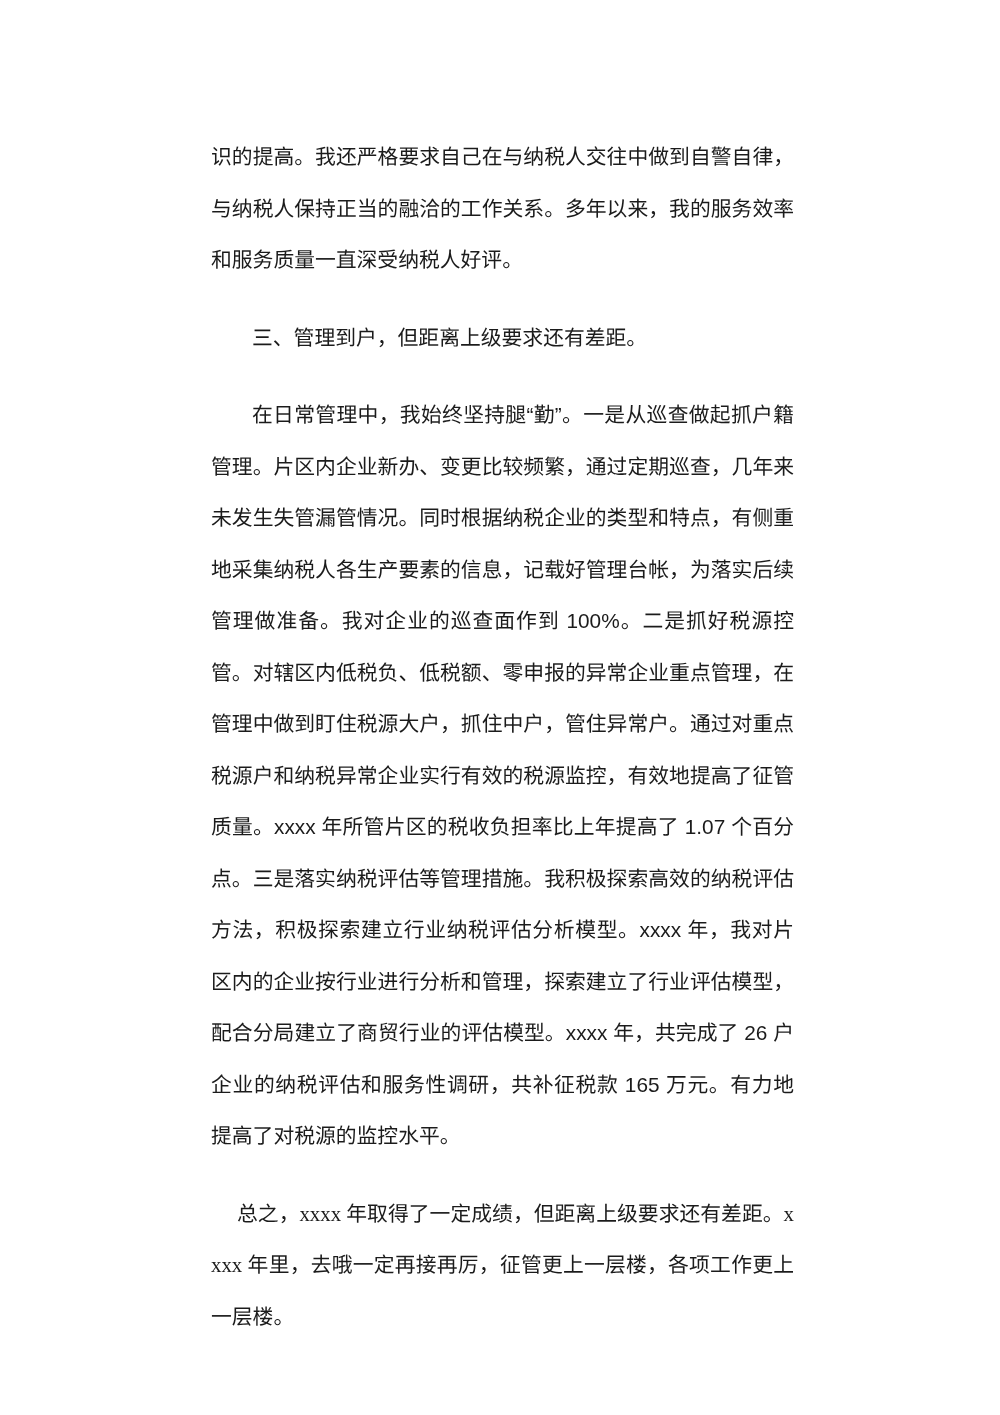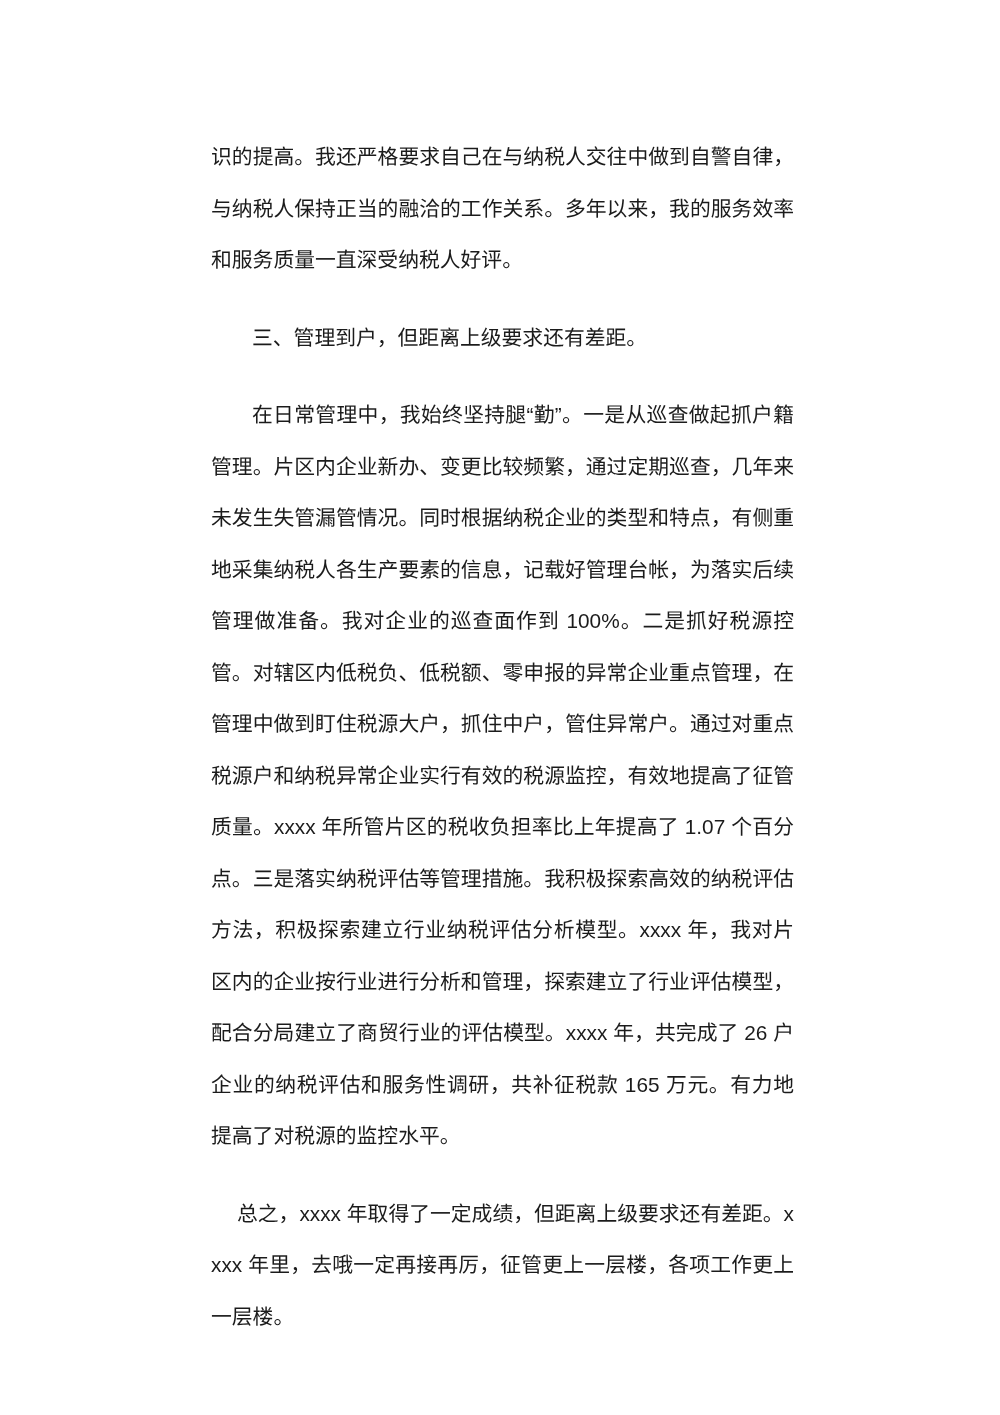--- a/index.html
+++ b/index.html
@@ -24,21 +24,21 @@
     font-family: "Liberation Sans", sans-serif;
     font-size: 20.8px;
     line-height: 51.5px;
     font-weight: 400;
     color: #1b1b1b;
     text-align: justify;
     text-justify: inter-ideograph;
     word-break: break-all;
   }
   .indent-2 { text-indent: 41px; }
-  .indent-1 { text-indent: 26px; }
+  .indent-1 { text-indent: 26px; font-family: Liberation Serif, serif; }
 </style>
 </head>
 <body>
 
 <div class="page">
   <div class="content">
     <p class="para">识的提高。我还严格要求自己在与纳税人交往中做到自警自律，与纳税人保持正当的融洽的工作关系。多年以来，我的服务效率和服务质量一直深受纳税人好评。</p>
     <p class="para indent-2">三、管理到户，但距离上级要求还有差距。</p>
     <p class="para indent-2">在日常管理中，我始终坚持腿“勤”。一是从巡查做起抓户籍管理。片区内企业新办、变更比较频繁，通过定期巡查，几年来未发生失管漏管情况。同时根据纳税企业的类型和特点，有侧重地采集纳税人各生产要素的信息，记载好管理台帐，为落实后续管理做准备。我对企业的巡查面作到 100%。二是抓好税源控管。对辖区内低税负、低税额、零申报的异常企业重点管理，在管理中做到盯住税源大户，抓住中户，管住异常户。通过对重点税源户和纳税异常企业实行有效的税源监控，有效地提高了征管质量。xxxx 年所管片区的税收负担率比上年提高了 1.07 个百分点。三是落实纳税评估等管理措施。我积极探索高效的纳税评估方法，积极探索建立行业纳税评估分析模型。xxxx 年，我对片区内的企业按行业进行分析和管理，探索建立了行业评估模型，配合分局建立了商贸行业的评估模型。xxxx 年，共完成了 26 户企业的纳税评估和服务性调研，共补征税款 165 万元。有力地提高了对税源的监控水平。</p>
     <p class="para indent-1">总之，xxxx 年取得了一定成绩，但距离上级要求还有差距。xxxx 年里，去哦一定再接再厉，征管更上一层楼，各项工作更上一层楼。</p>

